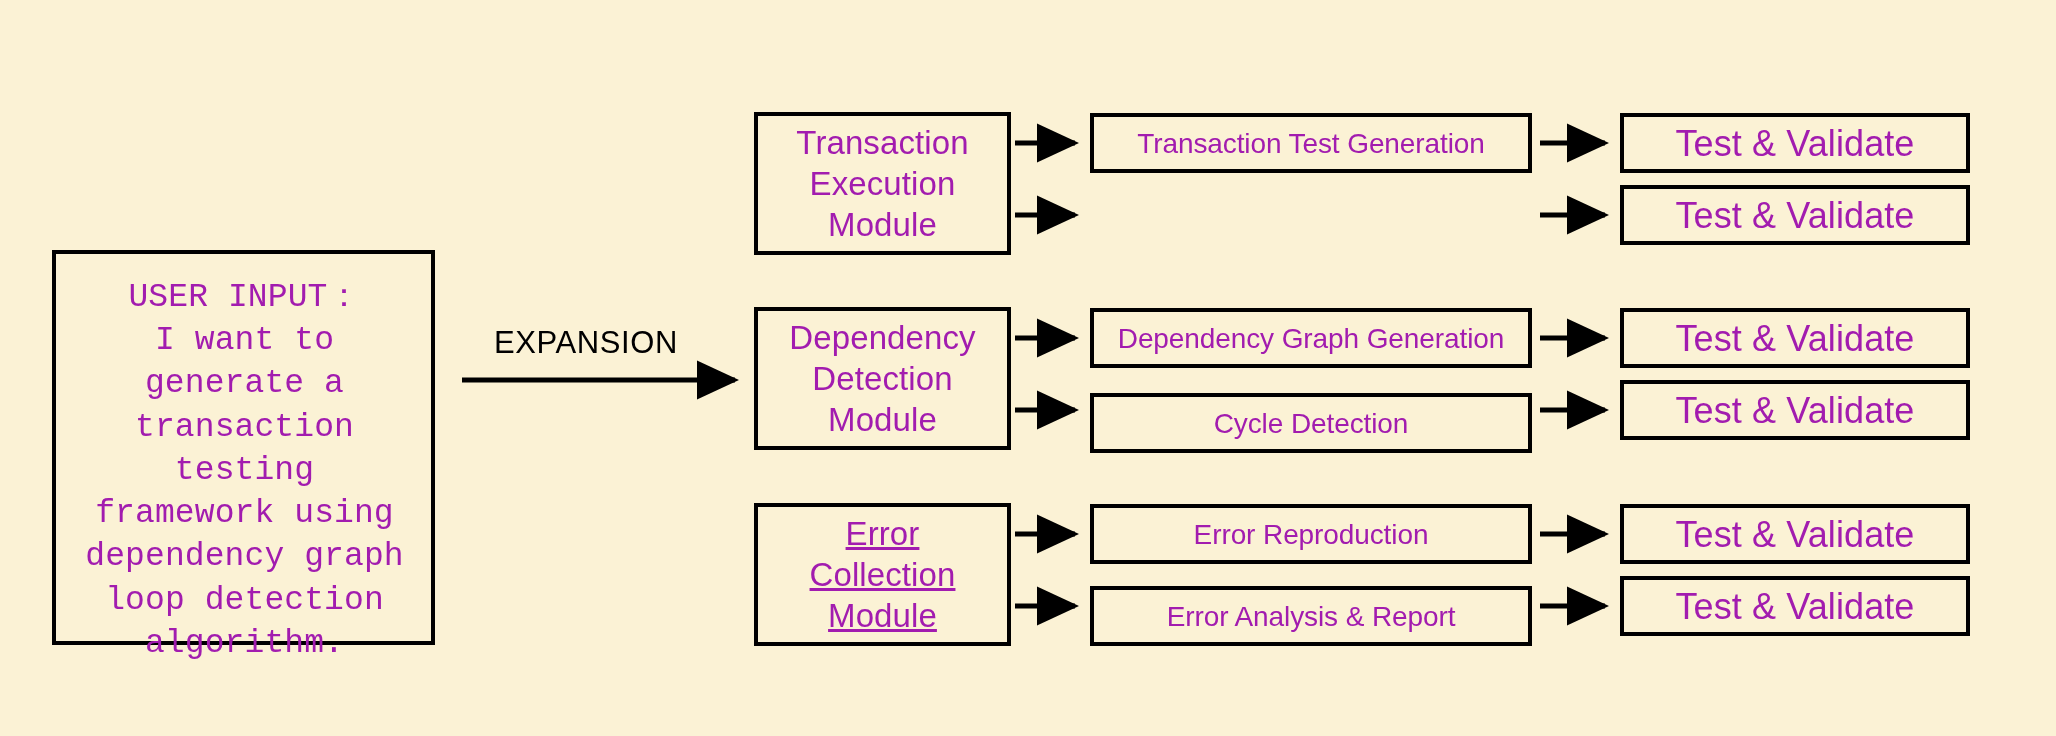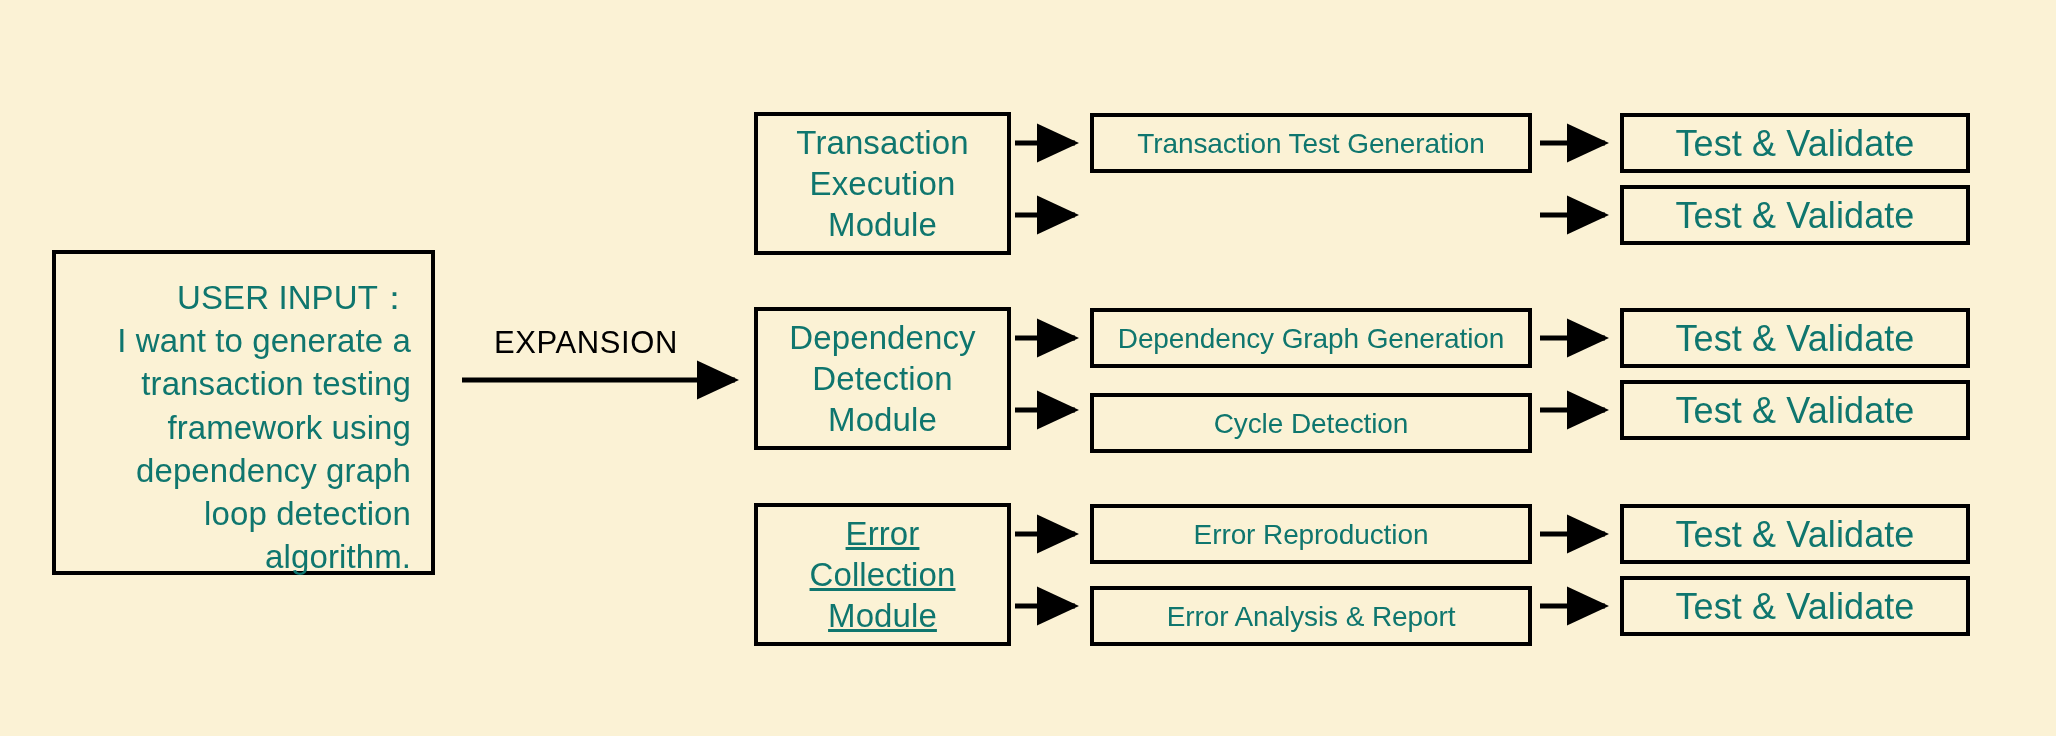--- a/index.html
+++ b/index.html
@@ -18,42 +18,43 @@
     position: absolute;
     left: 0; top: 0;
     width: 2056px;
     height: 736px;
   }
   .box {
     position: absolute;
     box-sizing: border-box;
     border: 4px solid #000000;
     background: #fbf2d5;
-    color: #0f766e;
+    color: #a21caf;
     display: flex;
     align-items: center;
     justify-content: center;
     text-align: center;
     line-height: 1.25;
   }
 
   
   #user-input-box {
     left: 52px;
     top: 250px;
     width: 383px;
-    height: 325px;
+    height: 395px;
     border-width: 4px;
     display: block;
     padding: 22px 20px 0 22px;
     font-size: 33px;
     line-height: 1.31;
     letter-spacing: 0.1px;
     white-space: pre-line;
-    text-align: right;
+    text-align: center;
+    font-family: Liberation Mono, monospace;
   }
 
   
   #expansion-label {
     position: absolute;
     left: 494px;
     top: 325px;
     font-size: 31px;
     letter-spacing: 0.6px;
     color: #000;

